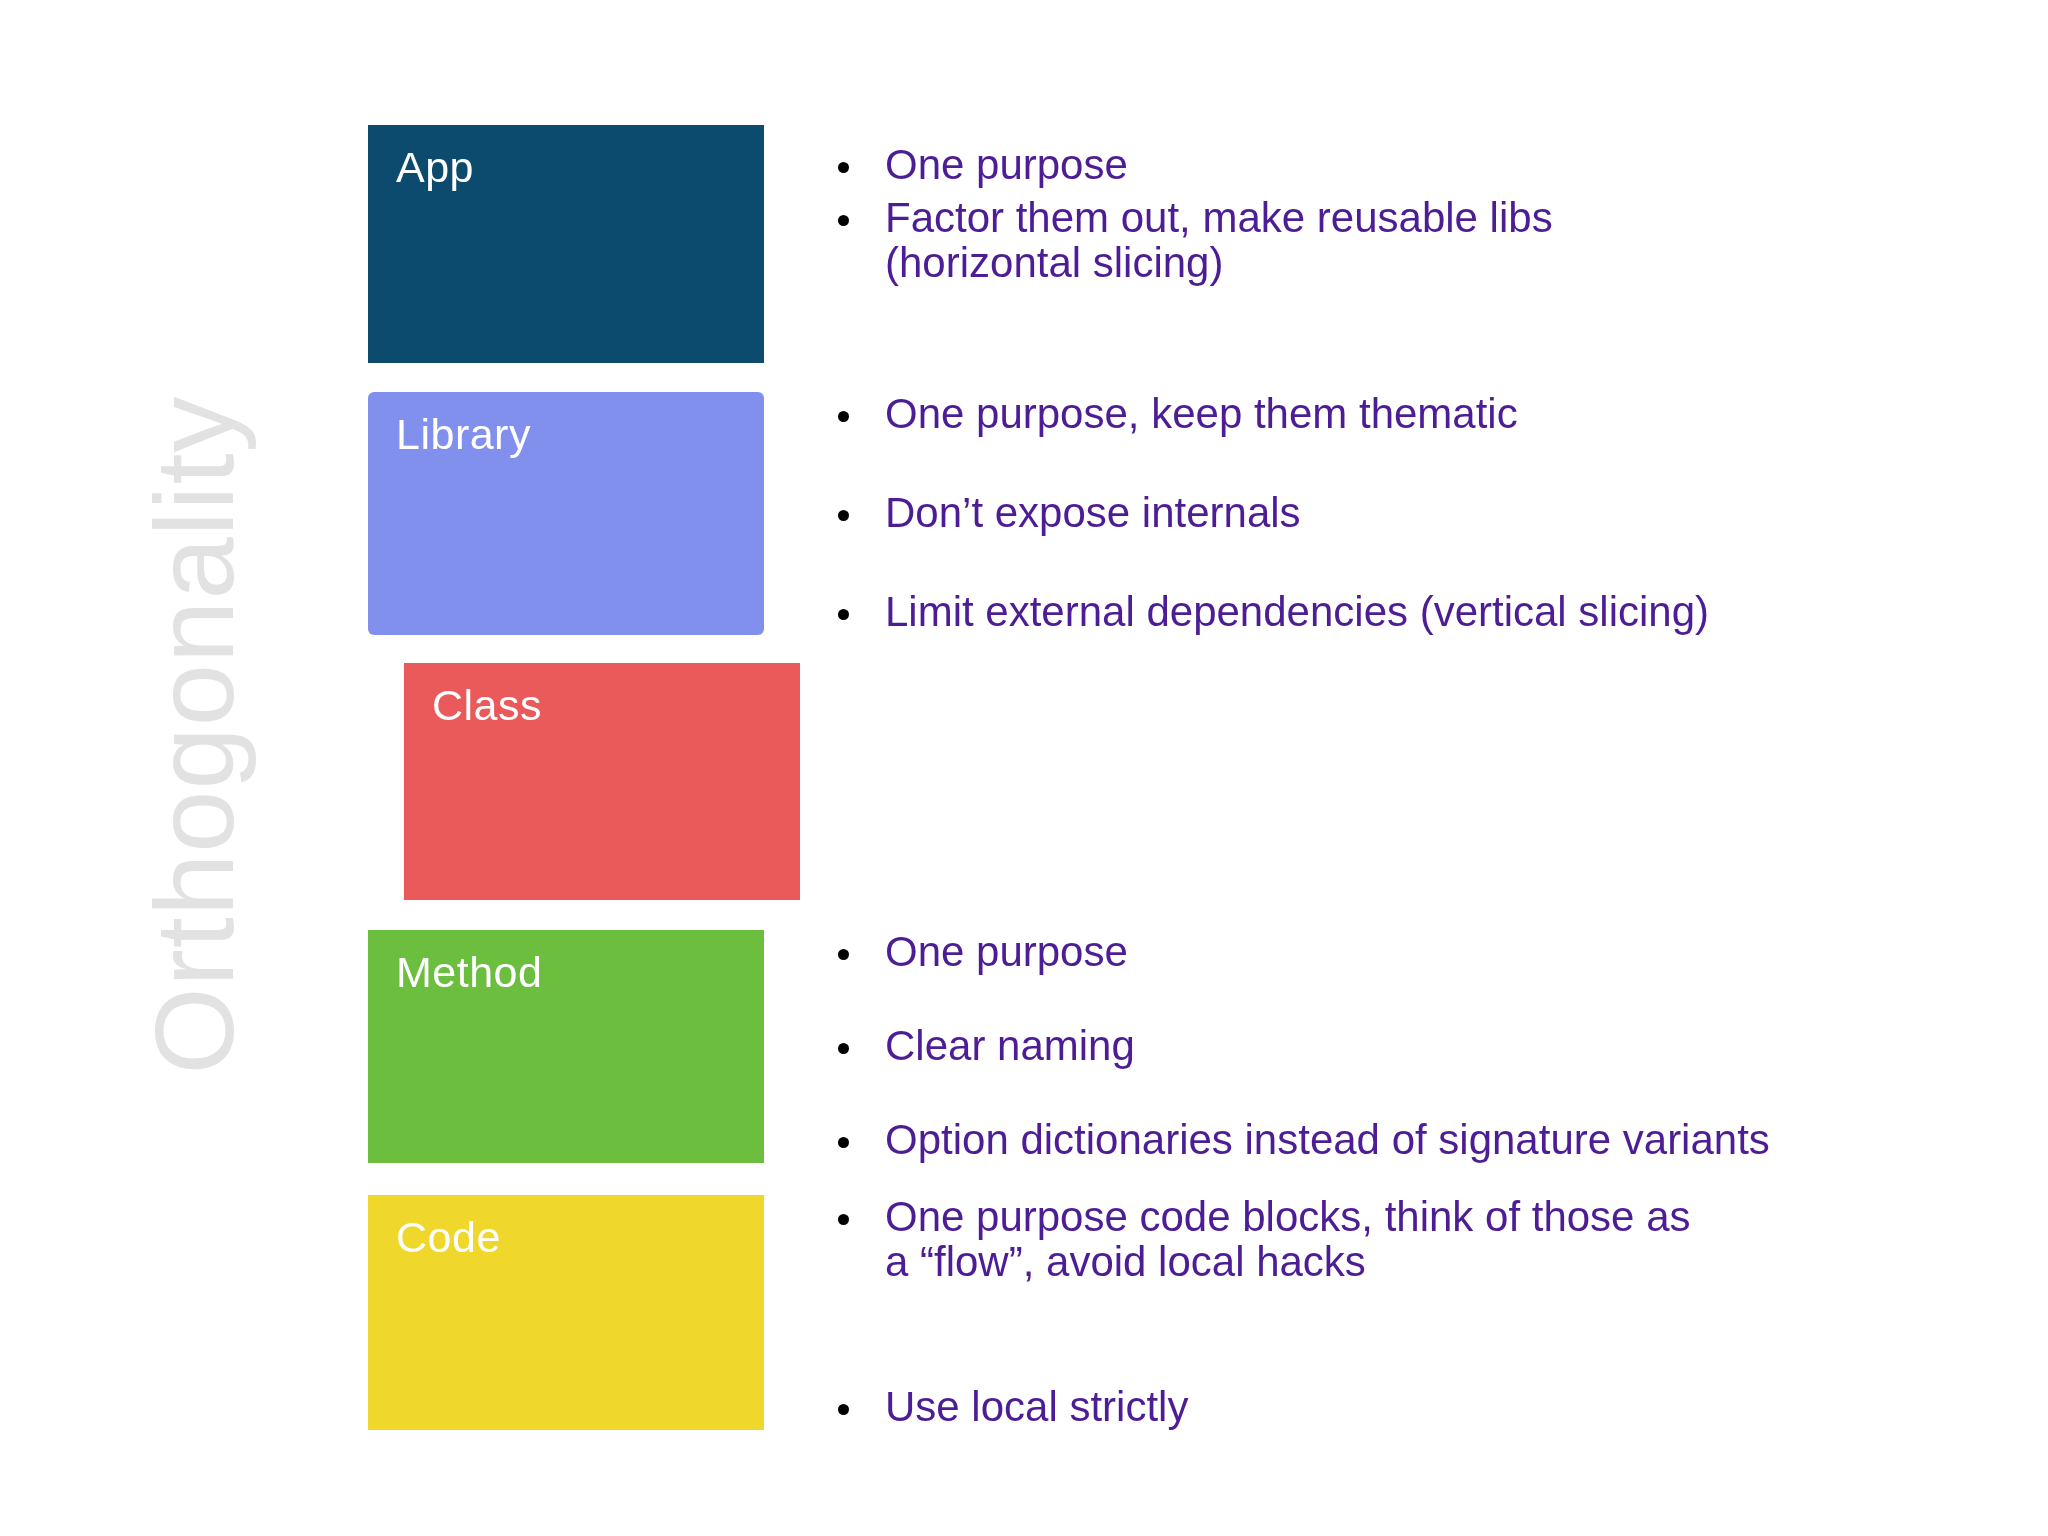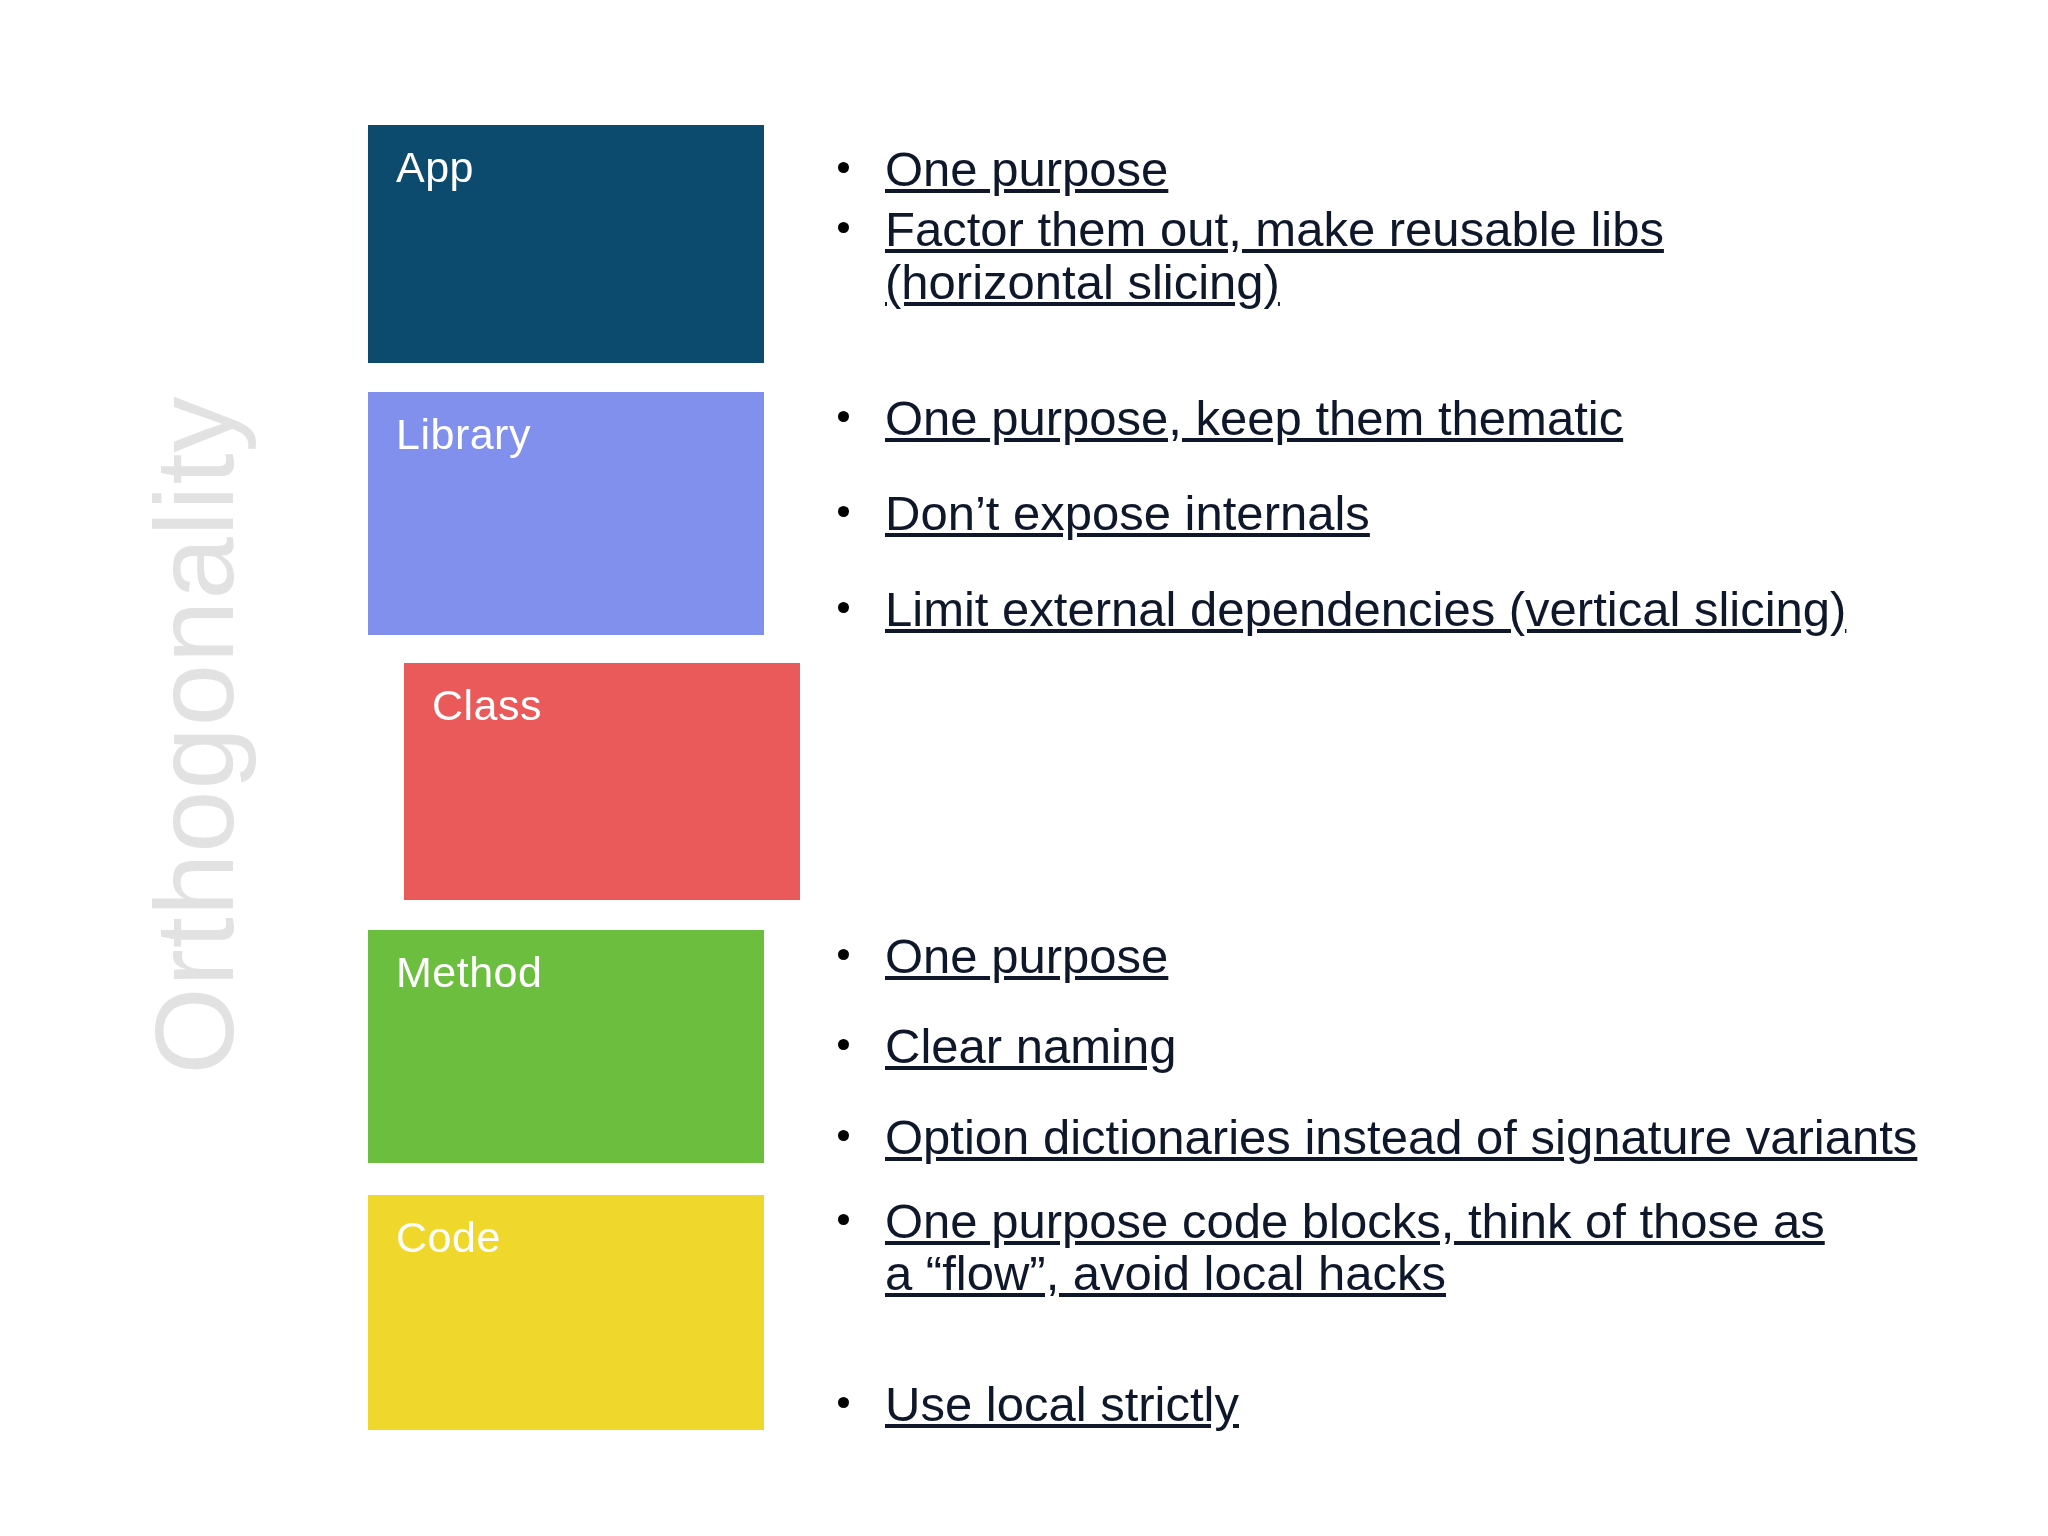--- a/index.html
+++ b/index.html
@@ -82,27 +82,26 @@
     display: flex;
     flex-direction: column;
     justify-content: space-between;
   }
   .bullets.align-top { justify-content: flex-start; padding-top: 18px; }
 
   .bullet {
     position: relative;
     padding-left: 55px;
     font-family: "Liberation Sans", sans-serif;
-    font-size: 49px;
+    font-size: 42px;
     font-weight: 400;
-    color: #0f172a;
+    color: #4c1d95;
     line-height: 1.07;
     margin: 0 0 8px 0;
     white-space: pre-line;
-    text-decoration: underline;
   }
   .bullet:last-child { margin-bottom: 0; }
   .bullet::before {
     content: "";
     position: absolute;
     left: 8px;
     top: 19px;
     width: 11px;
     height: 11px;
     border-radius: 50%;
@@ -123,21 +122,21 @@
         <div class="level-box" style="background: #0c4a6e;">
           <div class="level-label">App</div>
         </div>
         <div class="bullets align-top">
           <div class="bullet">One purpose</div>
           <div class="bullet">Factor them out, make reusable libs
 (horizontal slicing)</div>
         </div>
       </div>
       <div class="row" style="top: 392px; height: 243px;">
-        <div class="level-box" style="background: rgb(130, 144, 237);">
+        <div class="level-box" style="background: rgb(130, 144, 237); border-radius: 6px;">
           <div class="level-label">Library</div>
         </div>
         <div class="bullets">
           <div class="bullet">One purpose, keep them thematic</div>
           <div class="bullet">Don’t expose internals</div>
           <div class="bullet">Limit external dependencies (vertical slicing)</div>
         </div>
       </div>
       <div class="row" style="top: 663px; height: 237px; margin-left: 36px;">
         <div class="level-box" style="background: rgb(235, 90, 90);">

